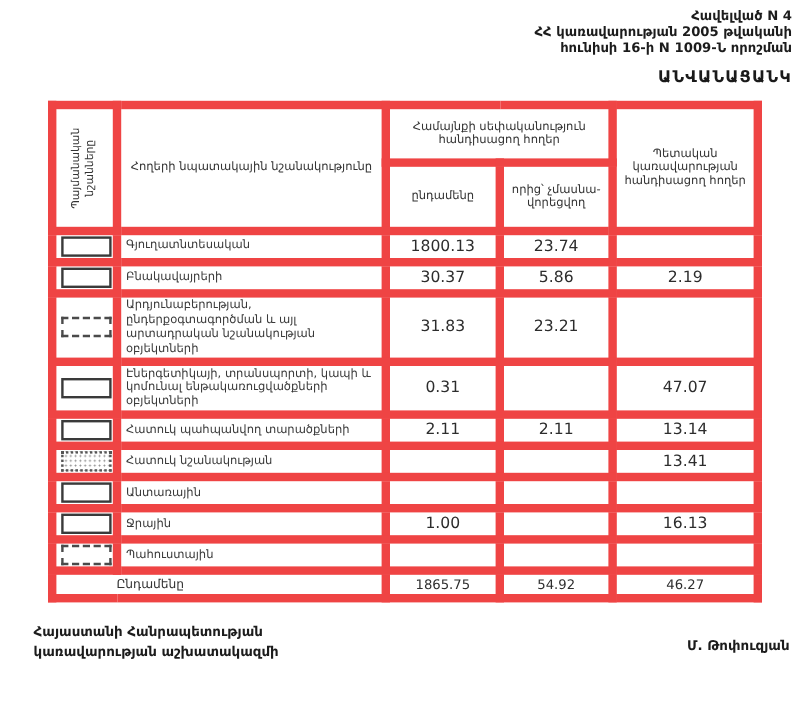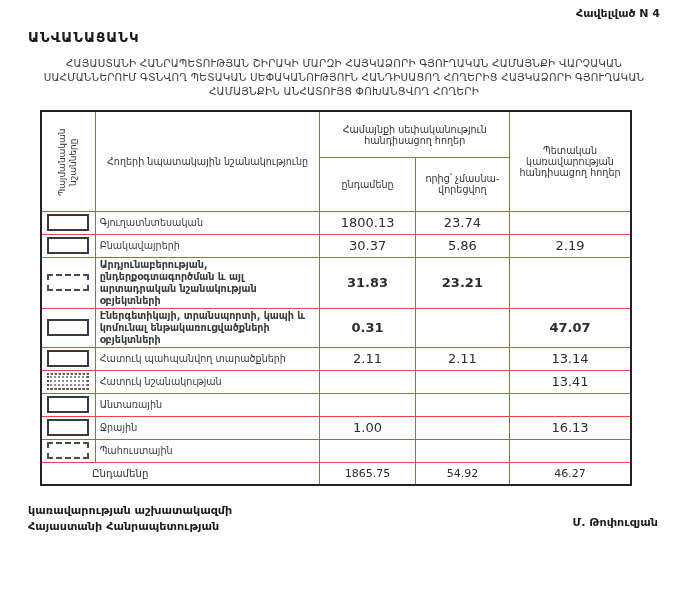--- a/index.html
+++ b/index.html
@@ -1,65 +1,66 @@
 <!DOCTYPE html>
 <html><head>
 <meta charset="utf-8">
 <style>
   html,body{margin:0;padding:0;background:#fff;}
   body{width:673px;height:605px;overflow:hidden;
        font-family:"DejaVu Sans",sans-serif;color:#222;}
   .page{box-sizing:border-box;width:673px;height:605px;padding:7px 13px 0 28px;position:relative;}
 
   .annex{ text-align:right;font-weight:bold;font-size:11px;line-height:1.2;color:#1c1c1c;}
-  .doc-title{text-align:left;font-weight:bold;font-size:13.5px;letter-spacing:1px;margin-top:9px;color:#1a1a1a;}
+  .doc-title{text-align:right;font-weight:bold;font-size:13.5px;letter-spacing:1px;margin-top:9px;color:#1a1a1a;}
   .doc-subtitle{text-align:center;font-size:10.4px;line-height:1.35;color:#3d3d3d;
                 margin:11px auto 0 auto;max-width:630px;letter-spacing:0.2px;}
 
   table.land{border-collapse:collapse;margin-top:12px;margin-left:12px;width:592px;
              table-layout:fixed;}
-  table.land th,table.land td{border:1px solid #ef4444;padding:1px 4px;color:#333;}
+  table.land th,table.land td{border:7px solid #ef4444;padding:1px 4px;color:#333;}
   table.land{border:2px solid #222;}
   thead th{font-weight:normal;font-size:9.6px;text-align:center;vertical-align:middle;color:#3a3a3a;}
   tr.h1{height:46px;} tr.h2{height:54px;}
   col.c-sym{width:54px;} col.c-purpose{width:224px;} col.c-total{width:95px;}
   col.c-nonpriv{width:94px;} col.c-state{width:121px;}
 
   .vtext{writing-mode:vertical-rl;transform:rotate(180deg);margin:0 auto;
          font-size:9px;line-height:1.25;white-space:normal;max-height:96px;text-align:center;}
 
   tbody td{font-size:9.6px;vertical-align:middle;}
   tbody td.c-purpose{text-align:left;line-height:1.25;color:#3a3a3a;}
   tbody td.num{text-align:center;font-size:13px;color:#2d2d2d;}
   tbody tr{height:23px;padding-left:48px;}
-  tr.r2l{height:32px;font-weight:bold;}
+  tr.r2l{height:32px;}
   td.symcell{text-align:center;}
   .sym{display:inline-block;width:38px;height:13px;border:2px solid #3a3a3a;background:#fff;vertical-align:middle;}
   .sym[data-style="dashed"]{border-style:dashed;border-color:#4a4a4a;}
   .sym[data-style="dotted"]{border-style:dotted;border-color:#555;
        background-image:radial-gradient(#8a8a8a 0.7px,transparent 0.9px);background-size:4px 4px;}
   tr.total td{font-size:11px;}
   tr.total td.label{text-align:left;padding-left:50px;font-size:10.2px;color:#333;}
 
   .footer{display:flex;justify-content:space-between;align-items:flex-end;margin-top:17px;padding-right:2px;}
   .footer-left{font-weight:bold;font-size:11.2px;line-height:1.45;color:#1c1c1c;}
   .signature{font-weight:bold;font-size:11.2px;color:#1c1c1c;margin-bottom:7px;}
 </style>
 </head>
 <body>
 
 <div class="page">
 
   <div class="annex">
     <div>Հավելված N 4</div>
+    <div>ՀՀ կառավարության 2005 թվականի</div>
+    <div>հունիսի 16-ի N 1009-Ն որոշման</div>
   </div>
 
   <div class="doc-title">ԱՆՎԱՆԱՑԱՆԿ</div>
 
-  <div class="doc-subtitle">ՀԱՅԱՍՏԱՆԻ ՀԱՆՐԱՊԵՏՈՒԹՅԱՆ ՇԻՐԱԿԻ ՄԱՐԶԻ ՀԱՅԿԱՁՈՐԻ ԳՅՈՒՂԱԿԱՆ ՀԱՄԱՅՆՔԻ ՎԱՐՉԱԿԱՆ ՍԱՀՄԱՆՆԵՐՈՒՄ ԳՏՆՎՈՂ ՊԵՏԱԿԱՆ ՍԵՓԱԿԱՆՈՒԹՅՈՒՆ ՀԱՆԴԻՍԱՑՈՂ ՀՈՂԵՐԻՑ ՀԱՅԿԱՁՈՐԻ ԳՅՈՒՂԱԿԱՆ ՀԱՄԱՅՆՔԻՆ ԱՆՀԱՏՈՒՅՑ ՓՈԽԱՆՑՎՈՂ ՀՈՂԵՐԻ</div>
 
   <table class="land">
     <colgroup>
       <col class="c-sym">
         <col class="c-purpose">
         <col class="c-total">
         <col class="c-nonpriv">
         <col class="c-state">
     </colgroup>
     <thead>
@@ -144,19 +145,19 @@
         <td colspan="2" class="label">Ընդամենը</td>
         <td class="num">1865.75</td>
         <td class="num">54.92</td>
         <td class="num">46.27</td>
       </tr>
     </tbody>
   </table>
 
   <div class="footer">
     <div class="footer-left">
+      <div>Հայաստանի Հանրապետության</div>
       <div>կառավարության աշխատակազմի</div>
-      <div>Հայաստանի Հանրապետության</div>
     </div>
     <div class="signature">Մ. Թոփուզյան</div>
   </div>
 
 </div>
 
 </body></html>

